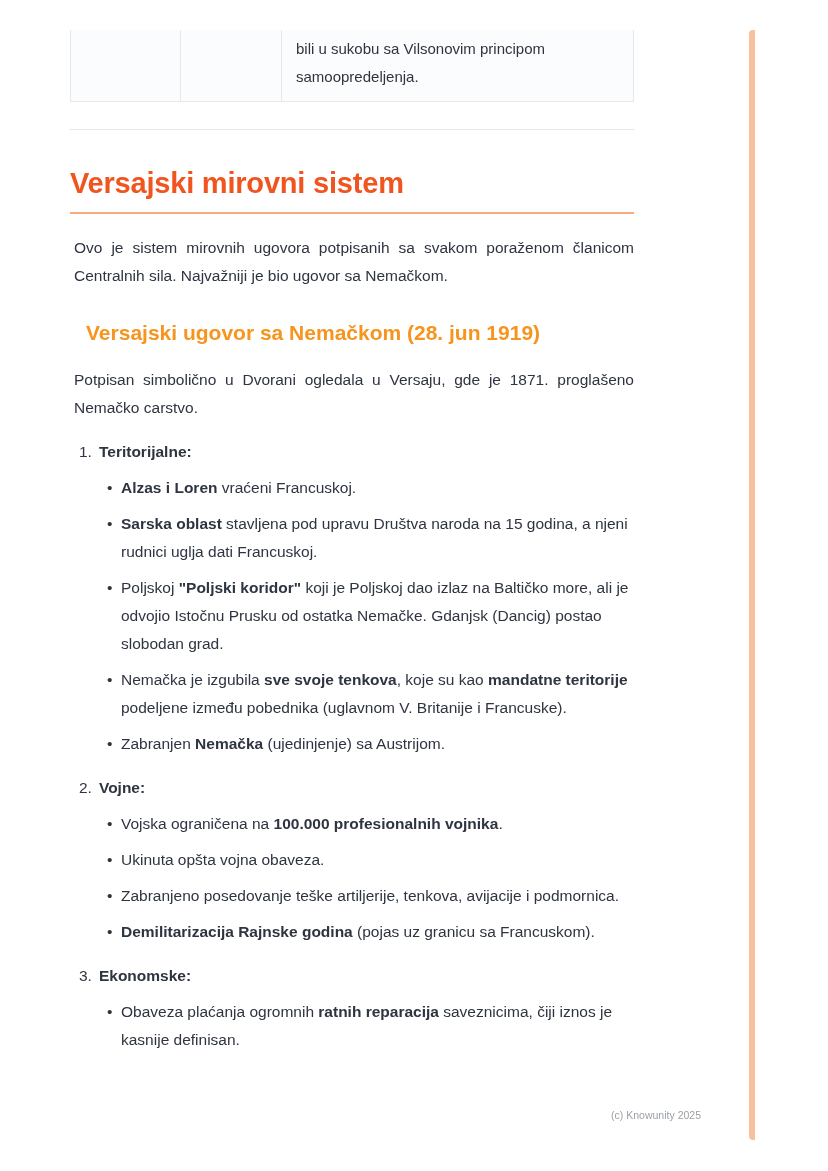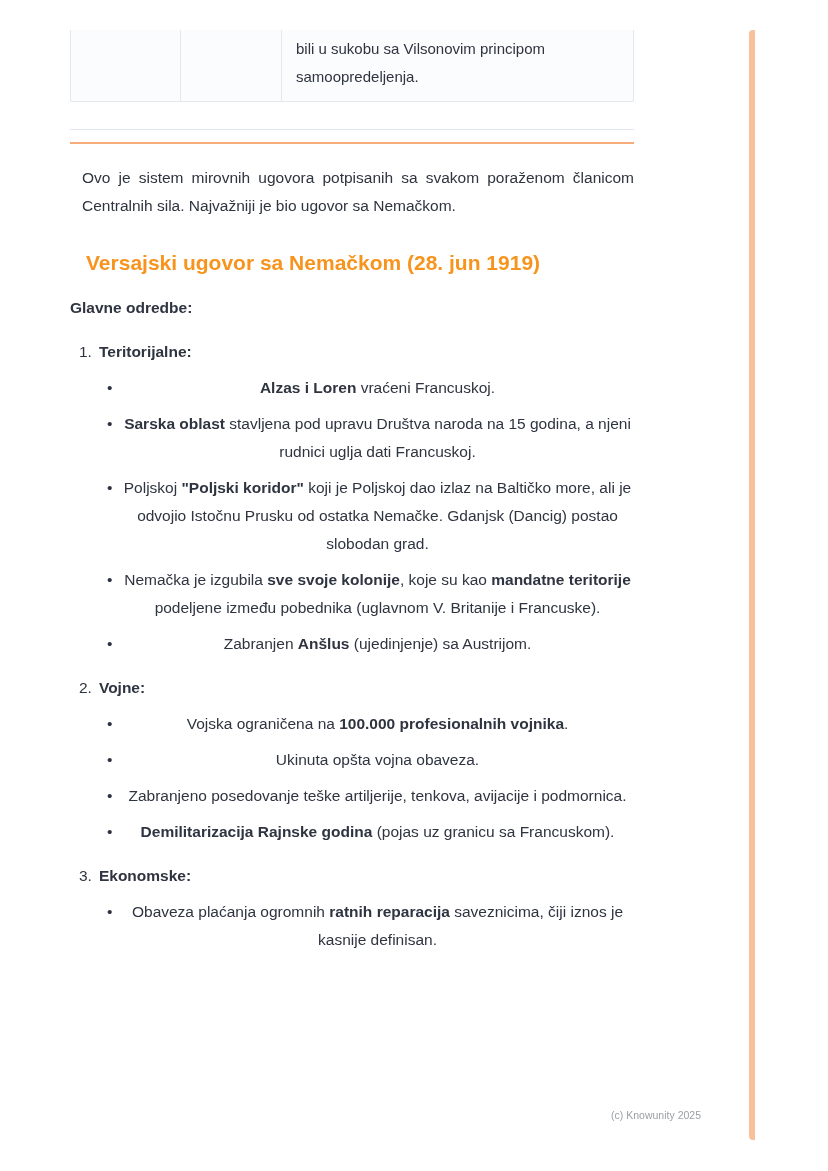--- a/index.html
+++ b/index.html
@@ -24,60 +24,61 @@
   .tcell{box-sizing:border-box;}
   .tc1{width:110px;border-right:1px solid var(--border);}
   .tc2{width:101px;border-right:1px solid var(--border);}
   .tc3{flex:1;padding:5px 14px 0 14px;font-size:15px;line-height:28px;color:var(--text);}
 
   .divider{height:1px;background:var(--divider);margin-top:27px;}
 
   h1{margin:36px 0 0 0;font-size:29px;line-height:34px;font-weight:bold;color:var(--h1-orange);letter-spacing:-0.2px;}
   .h1-rule{height:2px;background:var(--rule-orange);margin-top:12px;}
 
-  p.body-p{margin:20px 0 0 12px;font-size:15.5px;line-height:28px;text-align:justify;}
+  p.body-p{margin:20px 0 0 4px;font-size:15.5px;line-height:28px;text-align:justify;}
   h2{margin:30px 0 0 16px;font-size:21px;line-height:26px;font-weight:bold;color:var(--h2-orange);}
   .label-bold{margin:18px 0 0 0;font-size:15.5px;line-height:28px;font-weight:bold;}
 
   .list-item{margin-top:16px;}
   .num-row{display:flex;font-size:15.5px;line-height:28px;padding-left:9px;}
   .num{flex:none;margin-right:7px;}
   .num-title{font-weight:bold;}
   .bullets{margin-top:2px;}
   .bullet-row{display:flex;padding-left:37px;margin-top:8px;font-size:15.5px;line-height:28px;}
   .dot{flex:none;width:14px;}
-  .bullet-text{flex:1;text-align:center;}
+  .bullet-text{flex:1;}
   .bullet-text b{font-weight:bold;}
 
   .footer{position:absolute;right:54px;bottom:50px;font-size:10.5px;color:var(--muted);z-index:3;}
   .scroll-bar{position:absolute;left:749px;top:30px;width:8px;height:1110px;
     background:var(--bar-orange);border-radius:4px;z-index:2;}
 </style>
 </head>
 <body>
 
 <div class="page">
   <div class="content">
 
     <div class="table-cut">
       <div class="tcell tc1"></div>
       <div class="tcell tc2"></div>
       <div class="tcell tc3">bili u sukobu sa Vilsonovim principom samoopredeljenja.</div>
     </div>
 
     <div class="divider"></div>
 
+    <h1>Versajski mirovni sistem</h1>
     <div class="h1-rule"></div>
 
     <p class="body-p">Ovo je sistem mirovnih ugovora potpisanih sa svakom poraženom članicom Centralnih sila. Najvažniji je bio ugovor sa Nemačkom.</p>
 
     <h2>Versajski ugovor sa Nemačkom (28. jun 1919)</h2>
 
+    <p class="body-p">Potpisan simbolično u Dvorani ogledala u Versaju, gde je 1871. proglašeno Nemačko carstvo.</p>
 
-    <p class="label-bold">Glavne odredbe:</p>
 
     <div id="list-root">
         <div class="list-item">
           <div class="num-row">
             <span class="num">1.</span>
             <span class="num-title">Teritorijalne:</span>
           </div>
           <div class="bullets">
             <div class="bullet-row">
               <span class="dot">•</span>
@@ -86,25 +87,25 @@
             <div class="bullet-row">
               <span class="dot">•</span>
               <span class="bullet-text"><b>Sarska oblast</b><span> stavljena pod upravu Društva naroda na 15 godina, a njeni rudnici uglja dati Francuskoj.</span></span>
             </div>
             <div class="bullet-row">
               <span class="dot">•</span>
               <span class="bullet-text"><span>Poljskoj </span><b>"Poljski koridor"</b><span> koji je Poljskoj dao izlaz na Baltičko more, ali je odvojio Istočnu Prusku od ostatka Nemačke. Gdanjsk (Dancig) postao slobodan grad.</span></span>
             </div>
             <div class="bullet-row">
               <span class="dot">•</span>
-              <span class="bullet-text"><span>Nemačka je izgubila </span><b>sve svoje kolonije</b><span>, koje su kao </span><b>mandatne teritorije</b><span> podeljene između pobednika (uglavnom V. Britanije i Francuske).</span></span>
+              <span class="bullet-text"><span>Nemačka je izgubila </span><b>sve svoje tenkova</b><span>, koje su kao </span><b>mandatne teritorije</b><span> podeljene između pobednika (uglavnom V. Britanije i Francuske).</span></span>
             </div>
             <div class="bullet-row">
               <span class="dot">•</span>
-              <span class="bullet-text"><span>Zabranjen </span><b>Anšlus</b><span> (ujedinjenje) sa Austrijom.</span></span>
+              <span class="bullet-text"><span>Zabranjen </span><b>Nemačka</b><span> (ujedinjenje) sa Austrijom.</span></span>
             </div>
           </div>
         </div>
         <div class="list-item">
           <div class="num-row">
             <span class="num">2.</span>
             <span class="num-title">Vojne:</span>
           </div>
           <div class="bullets">
             <div class="bullet-row">

